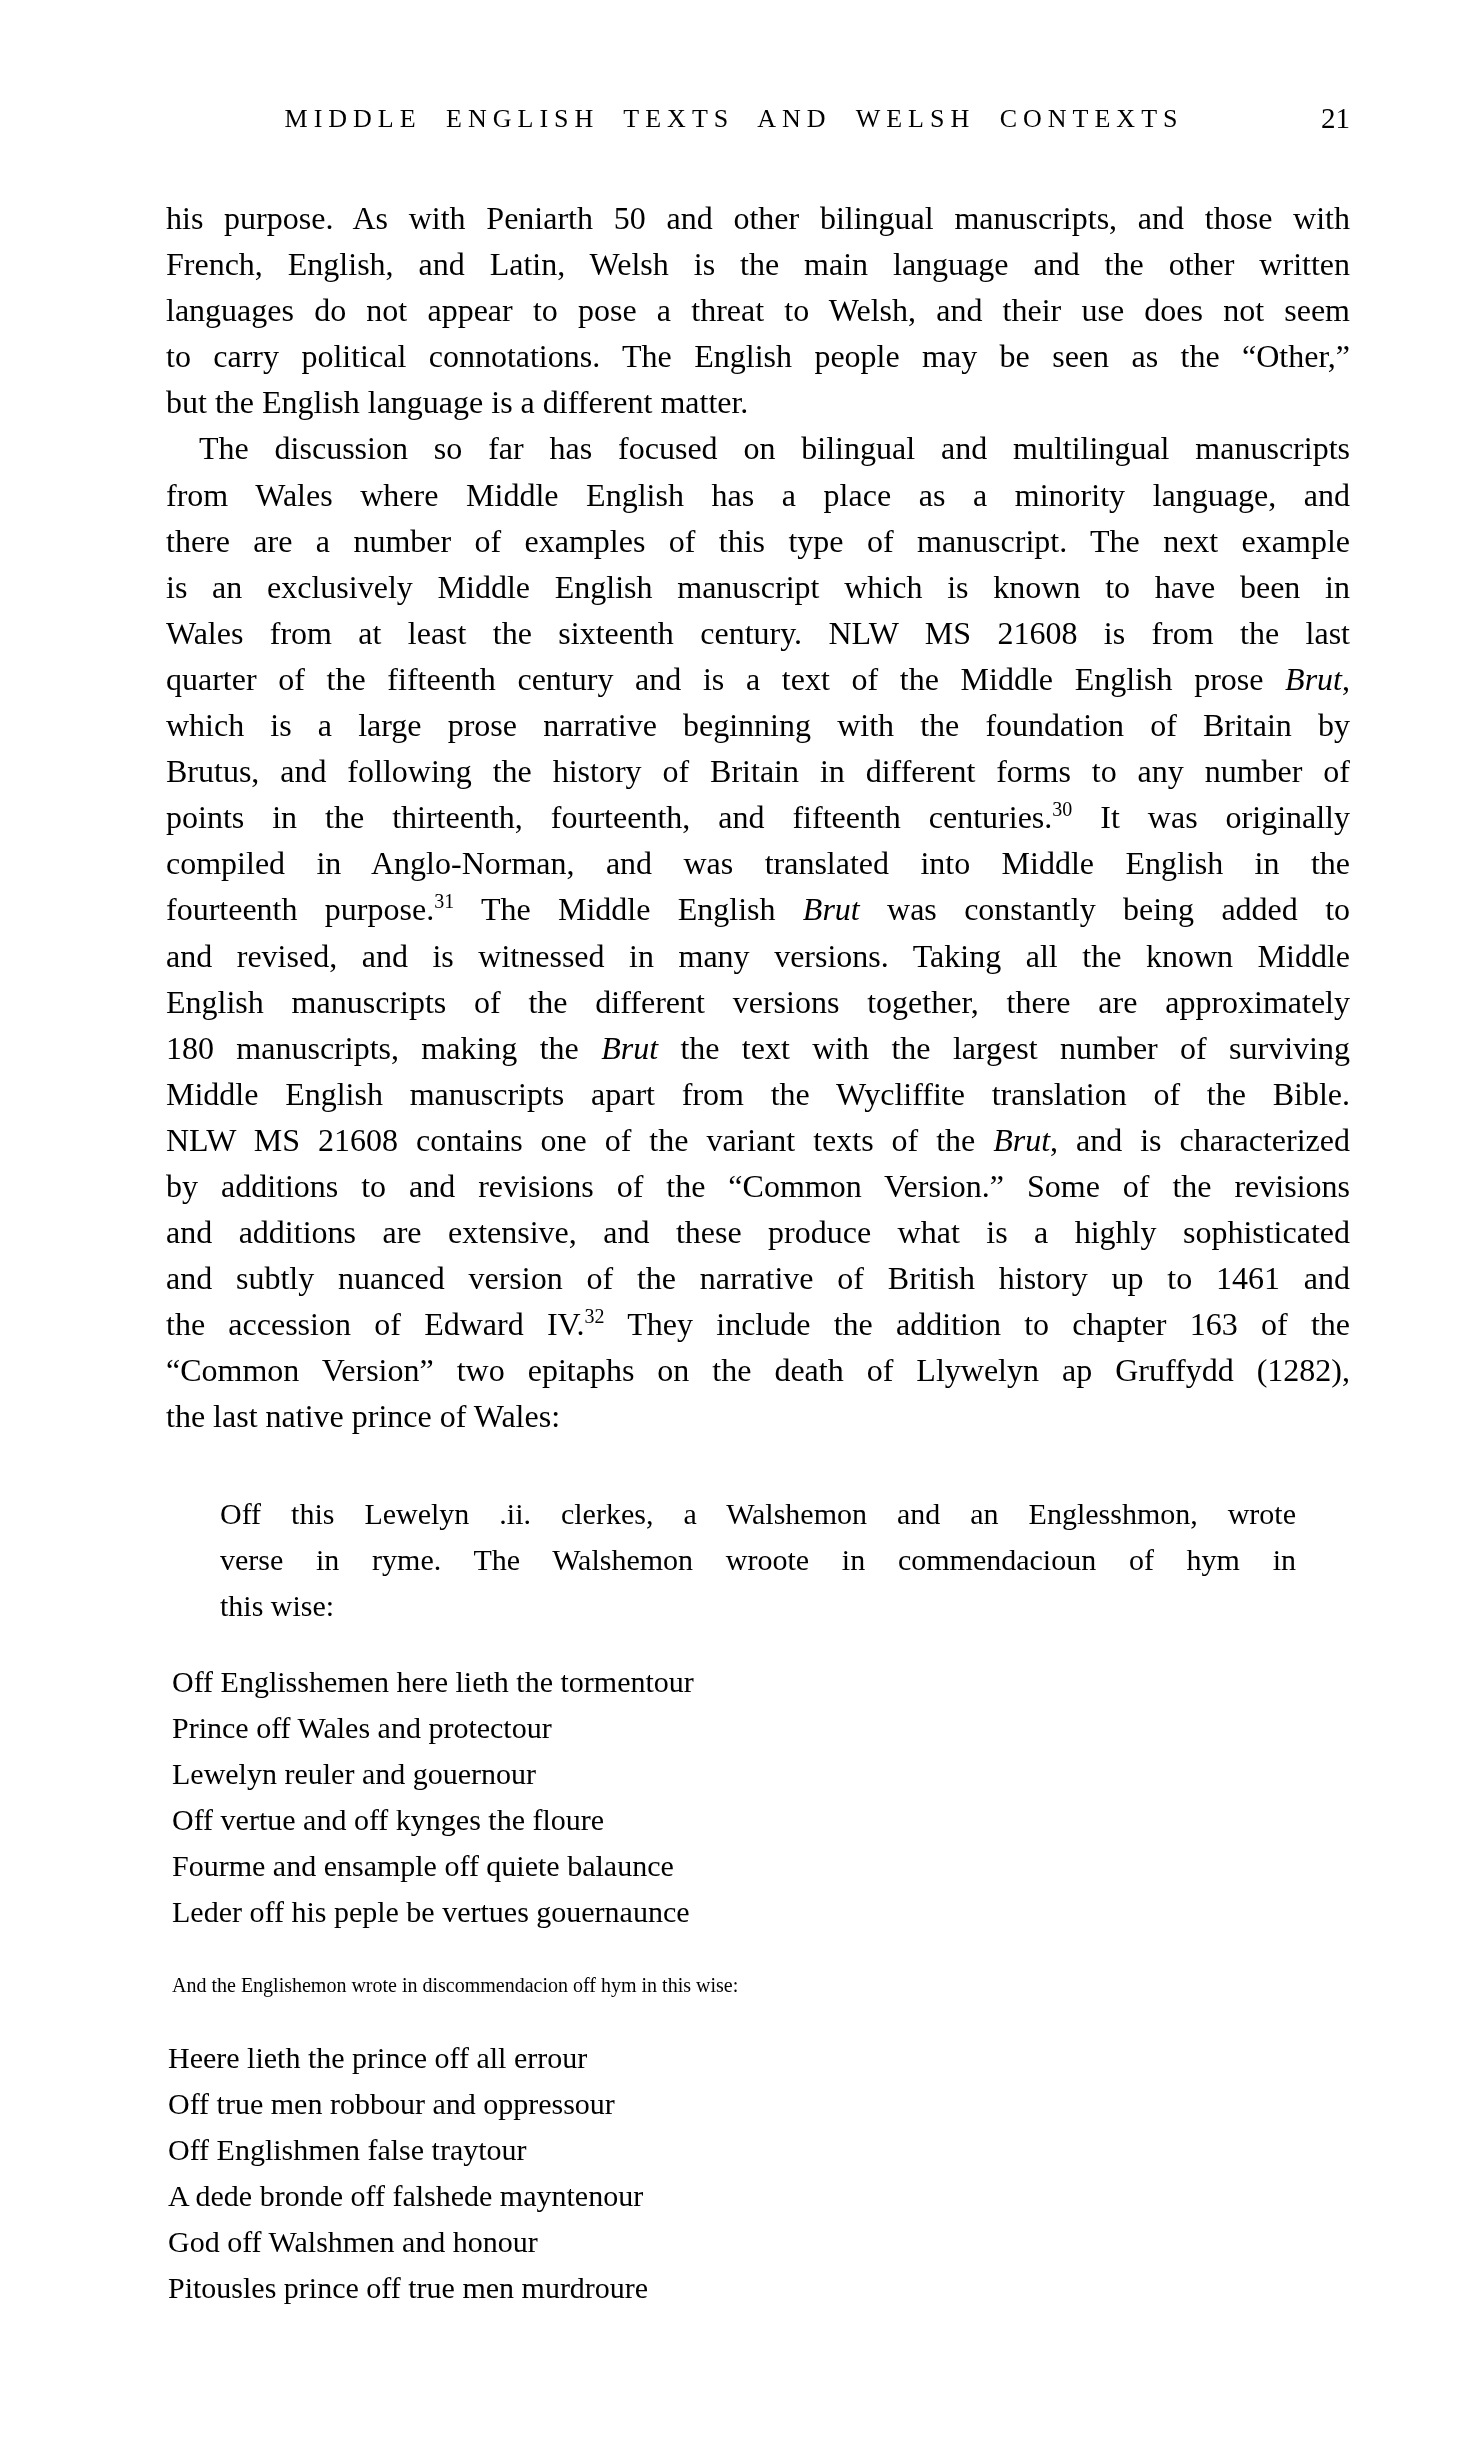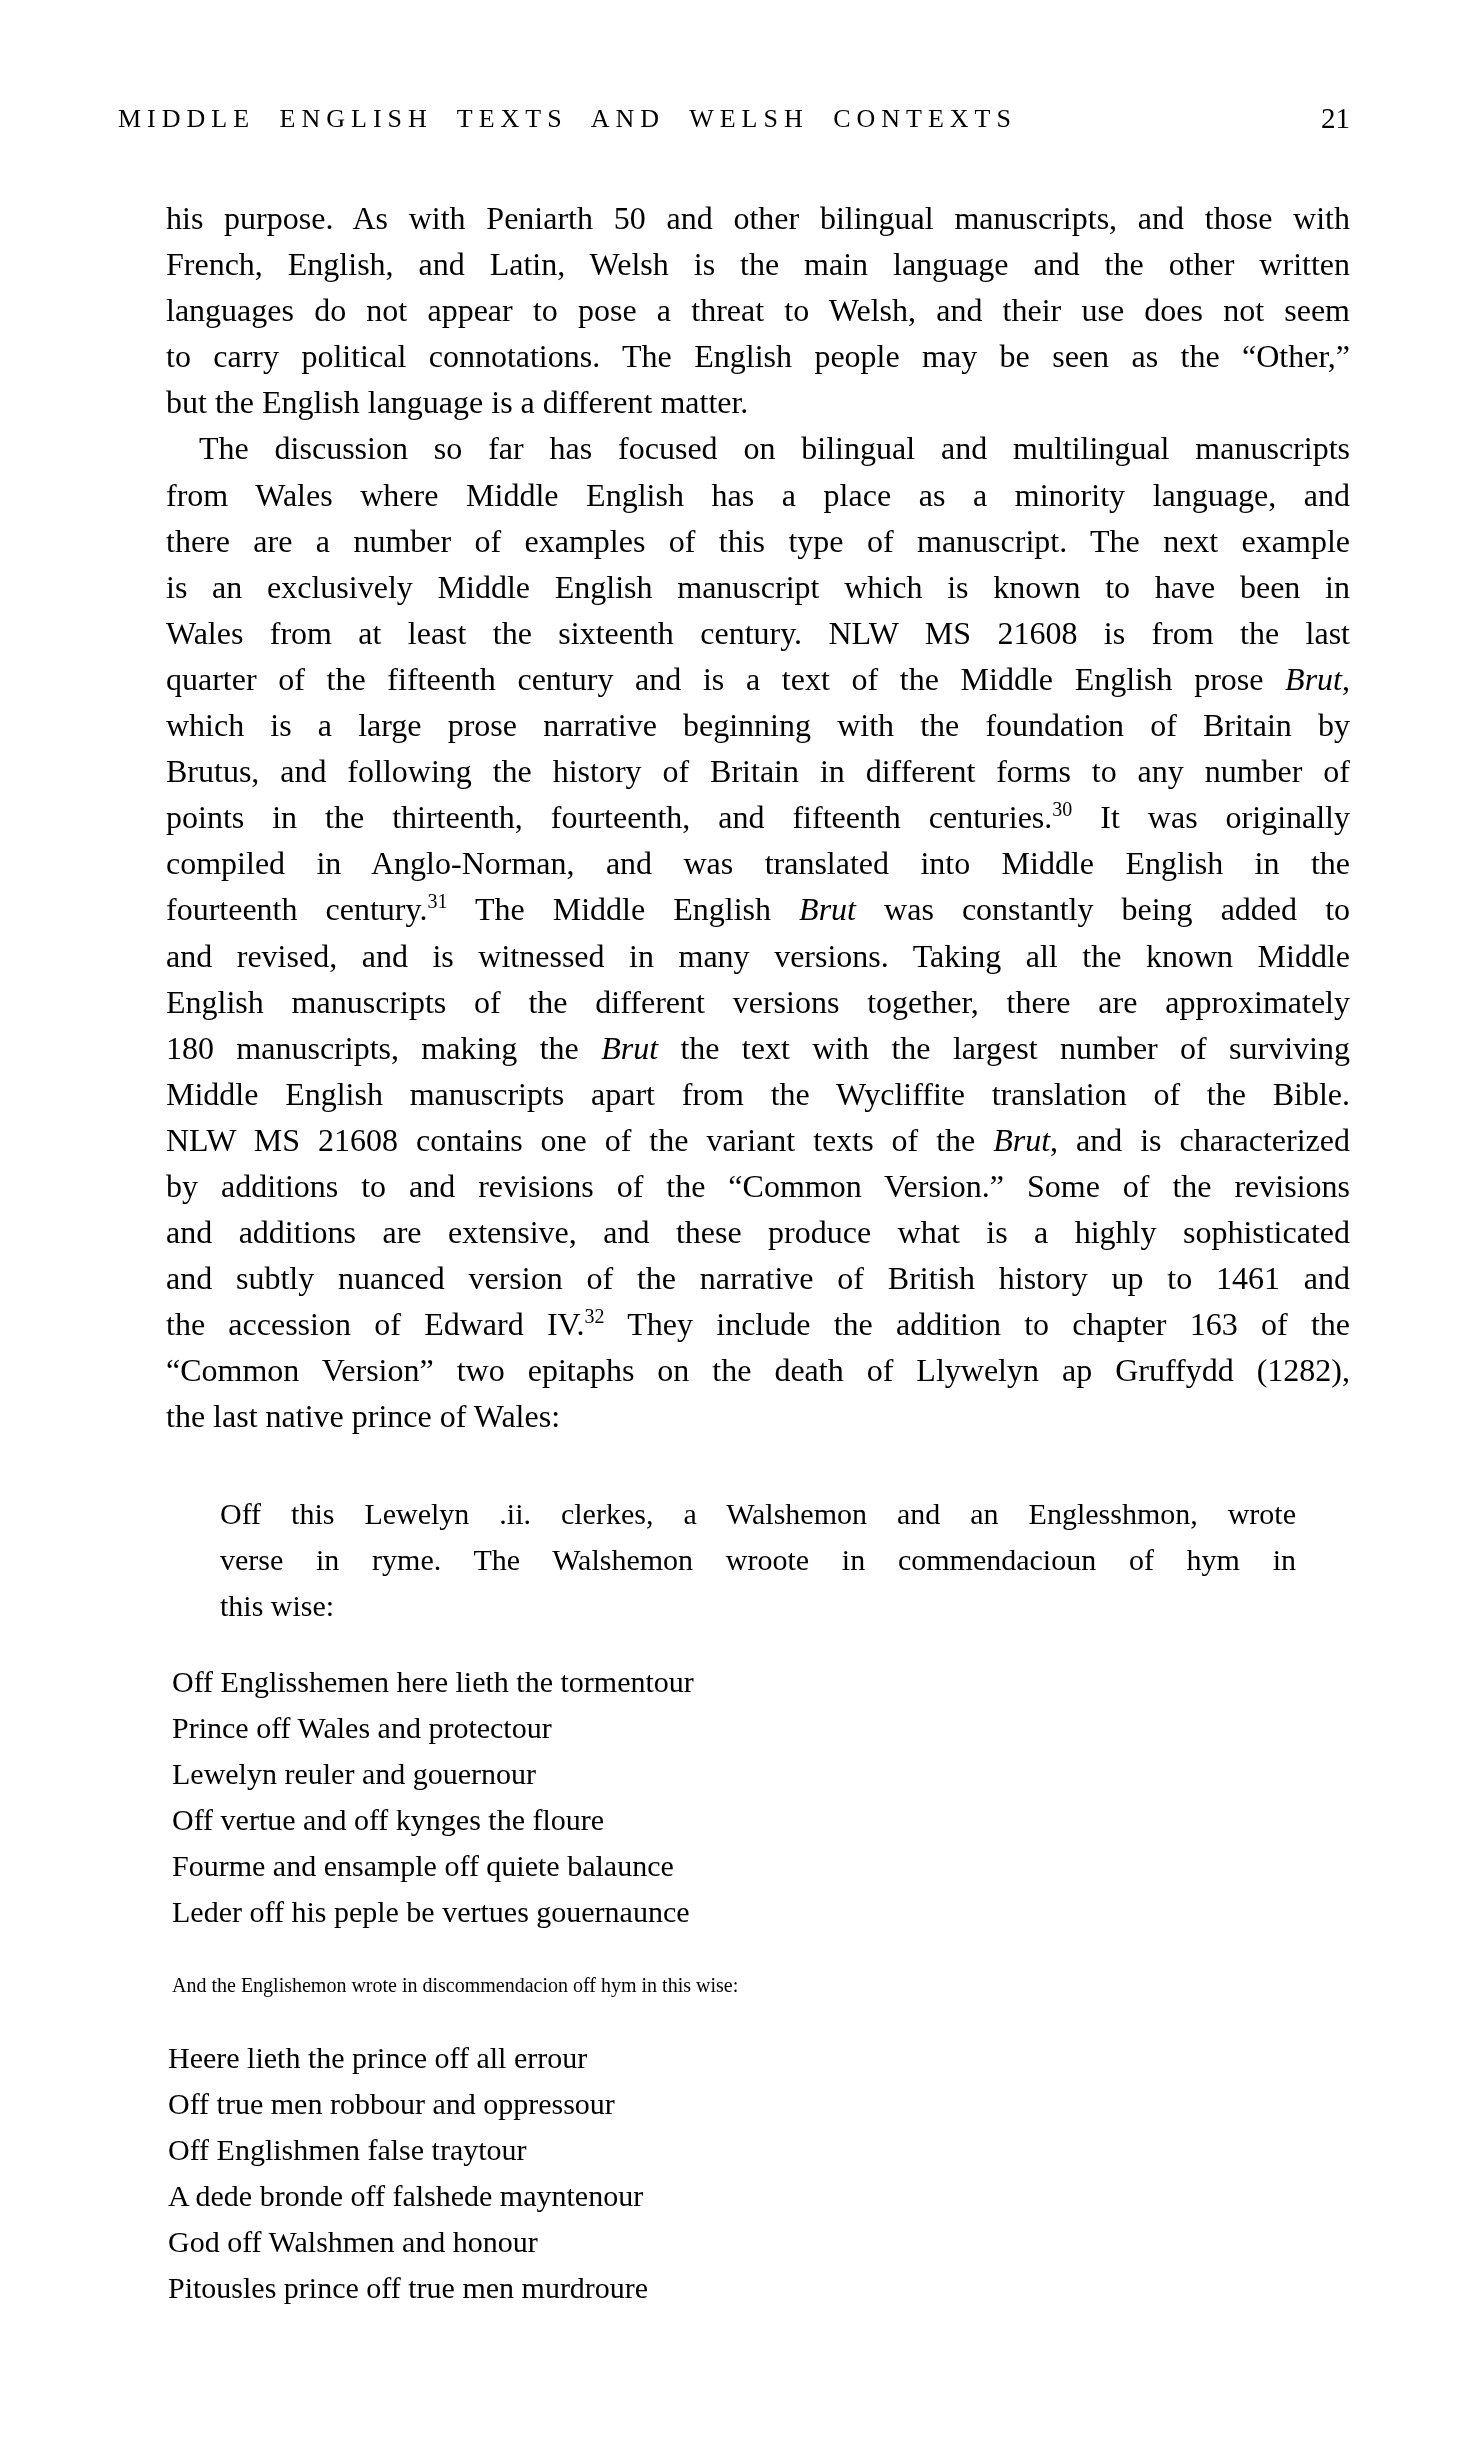--- a/index.html
+++ b/index.html
@@ -14,20 +14,21 @@
   }
   
   .running-header {
     position:absolute;
     left:118px; top:104px;
     width:1232px;
     height:40px;
   }
   .running-head-title {
     display:block;
+    text-align:center;
     font-size:26px;
     letter-spacing:6px;
     word-spacing:12px;
     white-space:nowrap;
   }
   .page-number {
     position:absolute;
     right:0; top:-2px;
     font-size:29px;
     letter-spacing:0;
@@ -113,21 +114,21 @@
       <div class="jline indent1">The discussion so far has focused on bilingual and multilingual manuscripts</div>
       <div class="jline">from Wales where Middle English has a place as a minority language, and</div>
       <div class="jline">there are a number of examples of this type of manuscript. The next example</div>
       <div class="jline">is an exclusively Middle English manuscript which is known to have been in</div>
       <div class="jline">Wales from at least the sixteenth century. NLW MS 21608 is from the last</div>
       <div class="jline"><span>quarter of the fifteenth century and is a text of the Middle English prose </span><i>Brut</i><span>,</span></div>
       <div class="jline">which is a large prose narrative beginning with the foundation of Britain by</div>
       <div class="jline">Brutus, and following the history of Britain in different forms to any number of</div>
       <div class="jline"><span>points in the thirteenth, fourteenth, and fifteenth centuries.</span><sup class="fn">30</sup><span> It was originally</span></div>
       <div class="jline">compiled in Anglo-Norman, and was translated into Middle English in the</div>
-      <div class="jline"><span>fourteenth century.</span><sup class="fn">31</sup><span> The Middle English </span><i>Brut</i><span> was constantly being added to</span></div>
+      <div class="jline"><span>fourteenth purpose.</span><sup class="fn">31</sup><span> The Middle English </span><i>Brut</i><span> was constantly being added to</span></div>
       <div class="jline">and revised, and is witnessed in many versions. Taking all the known Middle</div>
       <div class="jline">English manuscripts of the different versions together, there are approximately</div>
       <div class="jline"><span>180 manuscripts, making the </span><i>Brut</i><span> the text with the largest number of surviving</span></div>
       <div class="jline">Middle English manuscripts apart from the Wycliffite translation of the Bible.</div>
       <div class="jline"><span>NLW MS 21608 contains one of the variant texts of the </span><i>Brut</i><span>, and is characterized</span></div>
       <div class="jline">by additions to and revisions of the “Common Version.” Some of the revisions</div>
       <div class="jline">and additions are extensive, and these produce what is a highly sophisticated</div>
       <div class="jline">and subtly nuanced version of the narrative of British history up to 1461 and</div>
       <div class="jline"><span>the accession of Edward IV.</span><sup class="fn">32</sup><span> They include the addition to chapter 163 of the</span></div>
       <div class="jline">“Common Version” two epitaphs on the death of Llywelyn ap Gruffydd (1282),</div>

